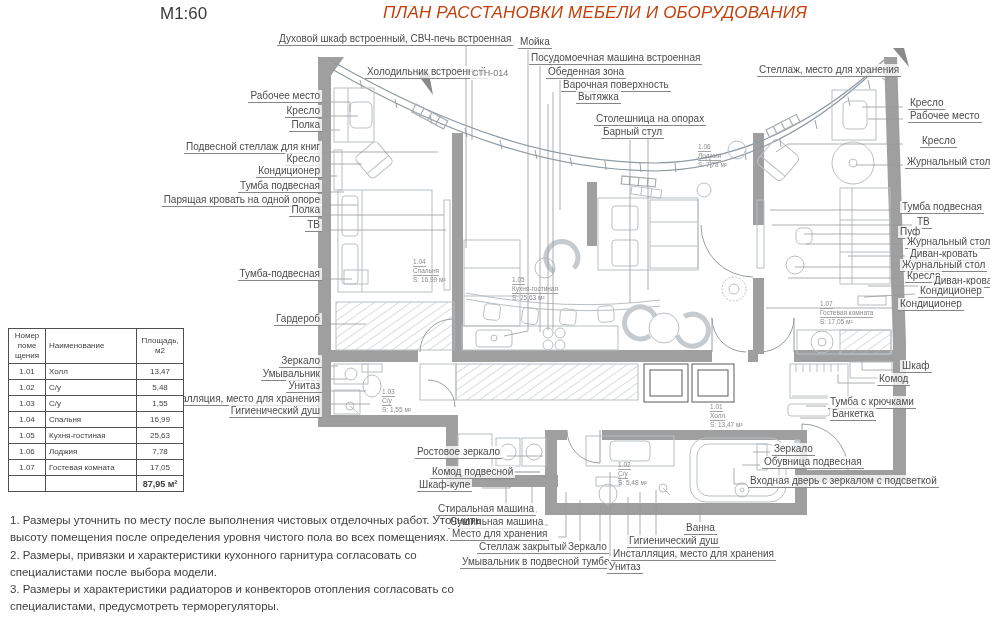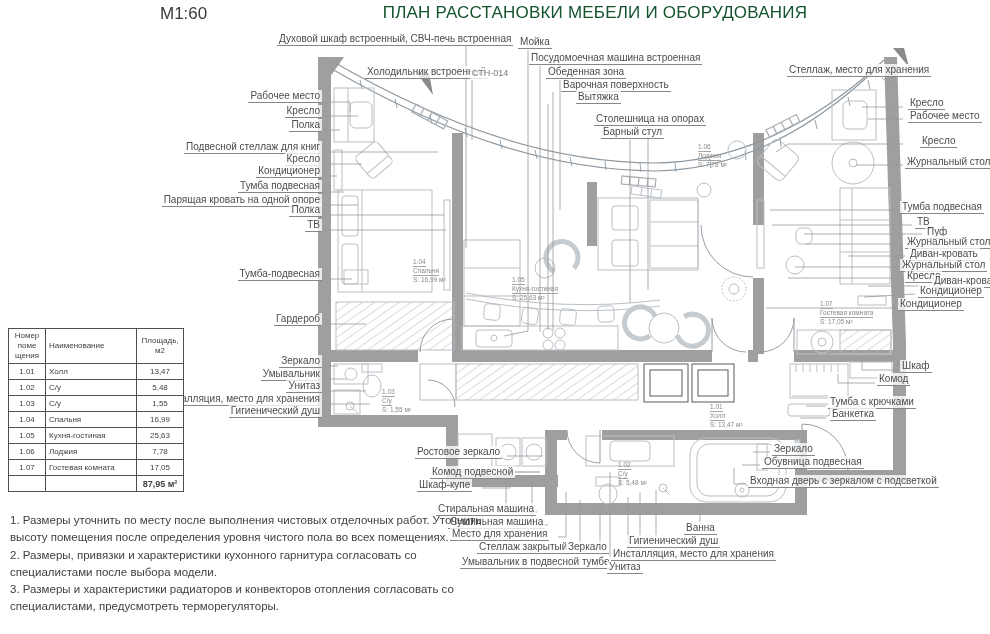--- a/index.html
+++ b/index.html
@@ -1,20 +1,20 @@
 <!DOCTYPE html>
 <html><head>
 <meta charset="utf-8">
 <style>
   html,body{margin:0;padding:0;background:#fff;}
   #page{position:relative;width:990px;height:634px;background:#fff;overflow:hidden;
         font-family:"Liberation Sans", sans-serif;color:#3c3c3c;}
   .scale{position:absolute;left:160px;top:4px;font-size:17px;color:#3a3a3a;}
   .title{position:absolute;left:330px;top:3px;width:530px;text-align:center;font-size:17px;
-         color:#14532d;letter-spacing:.2px;}
+         color:#c2410c;letter-spacing:.2px;font-style:italic;}
   svg{position:absolute;left:0;top:0;}
   .lbl{position:absolute;font-size:10px;line-height:11px;color:#4c4c4c;white-space:nowrap;
        background:rgba(255,255,255,.78);border-bottom:1px solid #868686;padding:0 2px 1px 2px;}
   .lbl-r{right:668px;text-align:right;}
   .plain{border-bottom:none;font-size:9px;color:#7a7a7a;}
   .tag{position:absolute;font-size:6.5px;line-height:8px;color:#8a8a8a;white-space:nowrap;}
   .tag span{display:block;}
   .tag .u2{border-bottom:1px solid #a5a5a5;width:max-content;}
   table.rooms{position:absolute;left:8px;top:328px;border-collapse:collapse;background:#fff;}
   table.rooms td,table.rooms th{border:1px solid #4f4f4f;font-size:8px;font-weight:normal;
@@ -357,21 +357,21 @@
   <div class="lbl" style="left:277px;top:33px">Духовой шкаф встроенный, СВЧ-печь встроенная</div>
   <div class="lbl" style="left:365px;top:66px">Холодильник встроенный</div>
   <div class="lbl plain" style="left:470px;top:68px">СТН-014</div>
   <div class="lbl" style="left:518px;top:36px">Мойка</div>
   <div class="lbl" style="left:529px;top:52px">Посудомоечная машина встроенная</div>
   <div class="lbl" style="left:546px;top:66px">Обеденная зона</div>
   <div class="lbl" style="left:561px;top:79px">Варочная поверхность</div>
   <div class="lbl" style="left:576px;top:91px">Вытяжка</div>
   <div class="lbl" style="left:594px;top:113px">Столешница на опорах</div>
   <div class="lbl" style="left:601px;top:126px">Барный стул</div>
-  <div class="lbl" style="left:787px;top:64px">Стеллаж, место для хранения</div>
+  <div class="lbl" style="left:757px;top:64px">Стеллаж, место для хранения</div>
 
   <div class="lbl lbl-r" style="top:90px">Рабочее место</div>
   <div class="lbl lbl-r" style="top:105px">Кресло</div>
   <div class="lbl lbl-r" style="top:119px">Полка</div>
   <div class="lbl lbl-r" style="top:141px">Подвесной стеллаж для книг</div>
   <div class="lbl lbl-r" style="top:153px">Кресло</div>
   <div class="lbl lbl-r" style="top:165px">Кондиционер</div>
   <div class="lbl lbl-r" style="top:180px">Тумба подвесная</div>
   <div class="lbl lbl-r" style="top:194px">Парящая кровать на одной опоре</div>
   <div class="lbl lbl-r" style="top:204px">Полка</div>
@@ -383,21 +383,21 @@
   <div class="lbl lbl-r" style="top:380px">Унитаз</div>
   <div class="lbl lbl-r" style="top:393px">Инсталляция, место для хранения</div>
   <div class="lbl lbl-r" style="top:405px">Гигиенический душ</div>
 
   <div class="lbl" style="left:908px;top:97px">Кресло</div>
   <div class="lbl" style="left:908px;top:110px">Рабочее место</div>
   <div class="lbl" style="left:920px;top:135px">Кресло</div>
   <div class="lbl" style="left:905px;top:156px">Журнальный стол</div>
   <div class="lbl" style="left:900px;top:201px">Тумба подвесная</div>
   <div class="lbl" style="left:915px;top:216px">ТВ</div>
-  <div class="lbl" style="left:925px;top:226px">Пуф</div>
+  <div class="lbl" style="left:898px;top:226px">Пуф</div>
   <div class="lbl" style="left:905px;top:236px">Журнальный стол</div>
   <div class="lbl" style="left:908px;top:248px">Диван-кровать</div>
   <div class="lbl" style="left:900px;top:259px">Журнальный стол</div>
   <div class="lbl" style="left:905px;top:270px">Кресло</div>
   <div class="lbl" style="left:932px;top:275px">Диван-кровать</div>
   <div class="lbl" style="left:918px;top:285px">Кондиционер</div>
   <div class="lbl" style="left:898px;top:298px">Кондиционер</div>
   <div class="lbl" style="left:900px;top:360px">Шкаф</div>
   <div class="lbl" style="left:877px;top:373px">Комод</div>
   <div class="lbl" style="left:828px;top:396px">Тумба с крючками</div>

